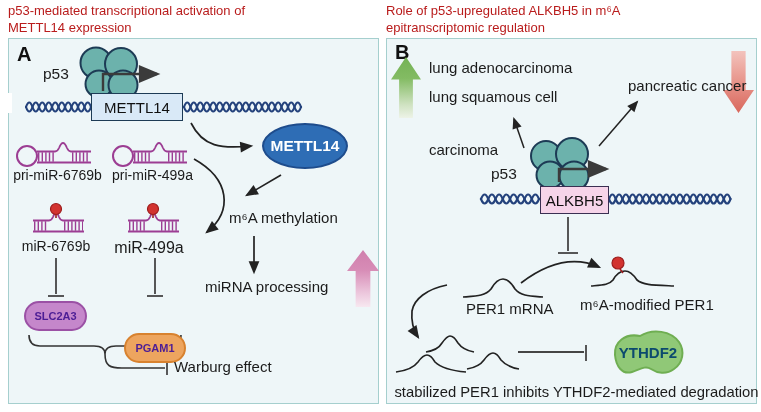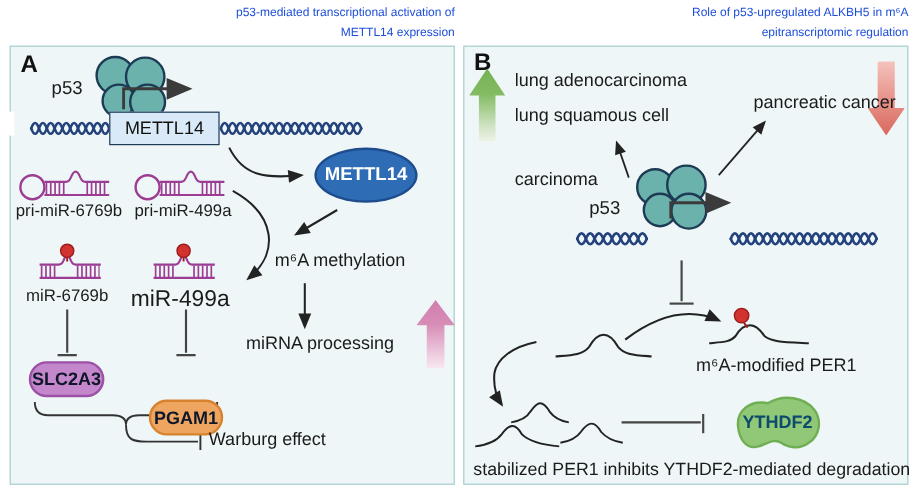--- a/index.html
+++ b/index.html
@@ -1,32 +1,32 @@
 <!DOCTYPE html>
 <html><head>
 <meta charset="utf-8">
 <style>
   html,body{margin:0;padding:0;background:#ffffff;}
   #fig{position:relative;width:761px;height:412px;background:#ffffff;overflow:hidden;
        font-family:"Liberation Sans",sans-serif;}
-  .title{position:absolute;top:3px;text-align:right;font-size:10px;line-height:16.5px;color:#1d4ed8;}
+  .title{position:absolute;top:3px;text-align:left;font-size:13px;line-height:16.5px;color:#b91c1c;}
   .panel{position:absolute;top:38px;width:371px;height:366px;background:#eef6f8;
          border:1.5px solid #a5cfce;box-sizing:border-box;}
   .panel svg{position:absolute;left:0;top:0;}
   .t{position:absolute;font-size:15px;line-height:1.13;color:#1b1b1b;white-space:nowrap;}
   .panel-letter{font-size:20px;font-weight:bold;color:#111;}
   .genebox{position:absolute;display:flex;align-items:center;justify-content:center;
            font-size:15px;color:#101010;box-sizing:border-box;}
   .box-mettl14{background:#d9e9f7;border:1.8px solid #1d3b55;}
   .box-alkbh5{background:#f6d4e9;border:1.8px solid #3a2f52;}
   .ellipse{position:absolute;border-radius:50%;background:#2e6db5;border:2.5px solid #1e4c8c;
            display:flex;align-items:center;justify-content:center;color:#fff;font-weight:bold;
            font-size:15.5px;box-sizing:border-box;}
   .pill{position:absolute;border-radius:15px;display:flex;align-items:center;justify-content:center;
-        color:#0f172a;font-weight:bold;font-size:15px;box-sizing:border-box;}
+        color:#4c1d95;font-weight:bold;font-size:11px;box-sizing:border-box;}
   .pill-slc{background:#c587cb;border:2px solid #9b51a5;}
   .pill-pgam{background:#eda55f;border:2px solid #d8822f;margin-top:32px;}
   .blockarrow{position:absolute;}
   .arrow-up-pink{background:linear-gradient(to bottom,#d07fad 0%,#d78cb6 35%,#ecc6dc 75%,#f7e8f0 100%);
         clip-path:polygon(50% 0,100% 37%,73% 37%,73% 100%,27% 100%,27% 37%,0 37%);}
   .arrow-up-green{background:linear-gradient(to bottom,#74b254 0%,#83bb63 35%,#cfe2c1 78%,#edf3e7 100%);
         clip-path:polygon(50% 0,100% 37%,73% 37%,73% 100%,27% 100%,27% 37%,0 37%);}
   .arrow-down-red{background:linear-gradient(to bottom,#f3c3bd 0%,#ea9d94 40%,#d9685d 100%);
         clip-path:polygon(50% 100%,100% 63%,73% 63%,73% 0,27% 0,27% 63%,0 63%);}
   .white-label{color:#0c4a6e;font-weight:bold;}
@@ -133,21 +133,21 @@
       </g>
     </svg>
 
     <div class="t panel-letter" style="left:8px;top:4px;">A</div>
     <div class="t" style="left:34px;top:26px;font-size:15.5px;">p53</div>
     <div class="genebox box-mettl14" style="left:82px;top:54px;width:92px;height:28px;">METTL14</div>
     <div class="ellipse" style="left:253px;top:84px;width:86px;height:46px;">METTL14</div>
     <div class="t" style="left:0px;top:129px;width:97px;text-align:center;font-size:14px;">pri-miR-6769b</div>
     <div class="t" style="left:100px;top:129px;width:87px;text-align:center;font-size:14px;">pri-miR-499a</div>
     <div class="t" style="left:7px;top:200px;width:80px;text-align:center;font-size:14px;">miR-6769b</div>
-    <div class="t" style="left:100px;top:200px;width:80px;text-align:center;font-size:19px;">miR-499a</div>
+    <div class="t" style="left:100px;top:200px;width:80px;text-align:center;font-size:16px;">miR-499a</div>
     <div class="t" style="left:220px;top:171px;">m⁶A methylation</div>
     <div class="t" style="left:196px;top:240px;">miRNA processing</div>
     <div class="pill pill-slc" style="left:15px;top:262px;width:63px;height:30px;">SLC2A3</div>
     <div class="pill pill-pgam" style="left:115px;top:262px;width:62px;height:30px;">PGAM1</div>
     <div class="t" style="left:165px;top:320px;">Warburg effect</div>
     <div class="blockarrow arrow-up-pink" style="left:338px;top:211px;width:32px;height:57px;"></div>
   </div>
 
   <div class="panel" style="left:386px;">
     <svg width="371" height="366" viewBox="0 0 371 366">
@@ -210,19 +210,21 @@
     </svg>
 
     <div class="t panel-letter" style="left:8px;top:2px;">B</div>
     <div class="blockarrow arrow-up-green" style="left:4px;top:18px;width:30px;height:61px;"></div>
     <div class="blockarrow arrow-down-red" style="left:336px;top:12px;width:31px;height:62px;"></div>
     <div class="t" style="left:42px;top:21px;">lung adenocarcinoma</div>
     <div class="t" style="left:42px;top:50px;">lung squamous cell</div>
     <div class="t" style="left:42px;top:67px;margin-top:36px;">carcinoma</div>
     <div class="t" style="left:216px;top:39px;margin-left:25px;">pancreatic cancer</div>
     <div class="t" style="left:104px;top:126px;font-size:15.5px;">p53</div>
+    <div class="genebox box-alkbh5" style="left:153px;top:147px;width:69px;height:28px;">ALKBH5</div>
+    <div class="t" style="left:79px;top:262px;">PER1 mRNA</div>
     <div class="t" style="left:193px;top:258px;">m⁶A-modified PER1</div>
     <div class="t white-label" style="left:229px;top:306px;width:64px;text-align:center;">YTHDF2</div>
     <div class="caption" style="left:4px;top:345px;width:371px;">stabilized PER1 inhibits YTHDF2-mediated degradation</div>
   </div>
 
   <div style="position:absolute;left:0;top:93px;width:12px;height:20px;background:#fff;z-index:6;"></div>
 </div>
 
 </body></html>

